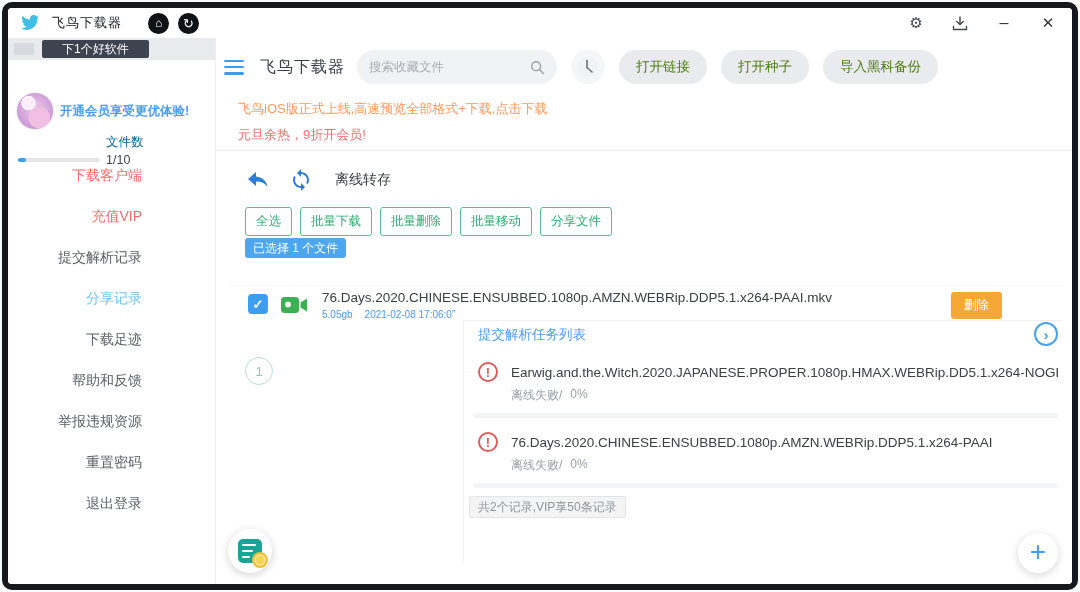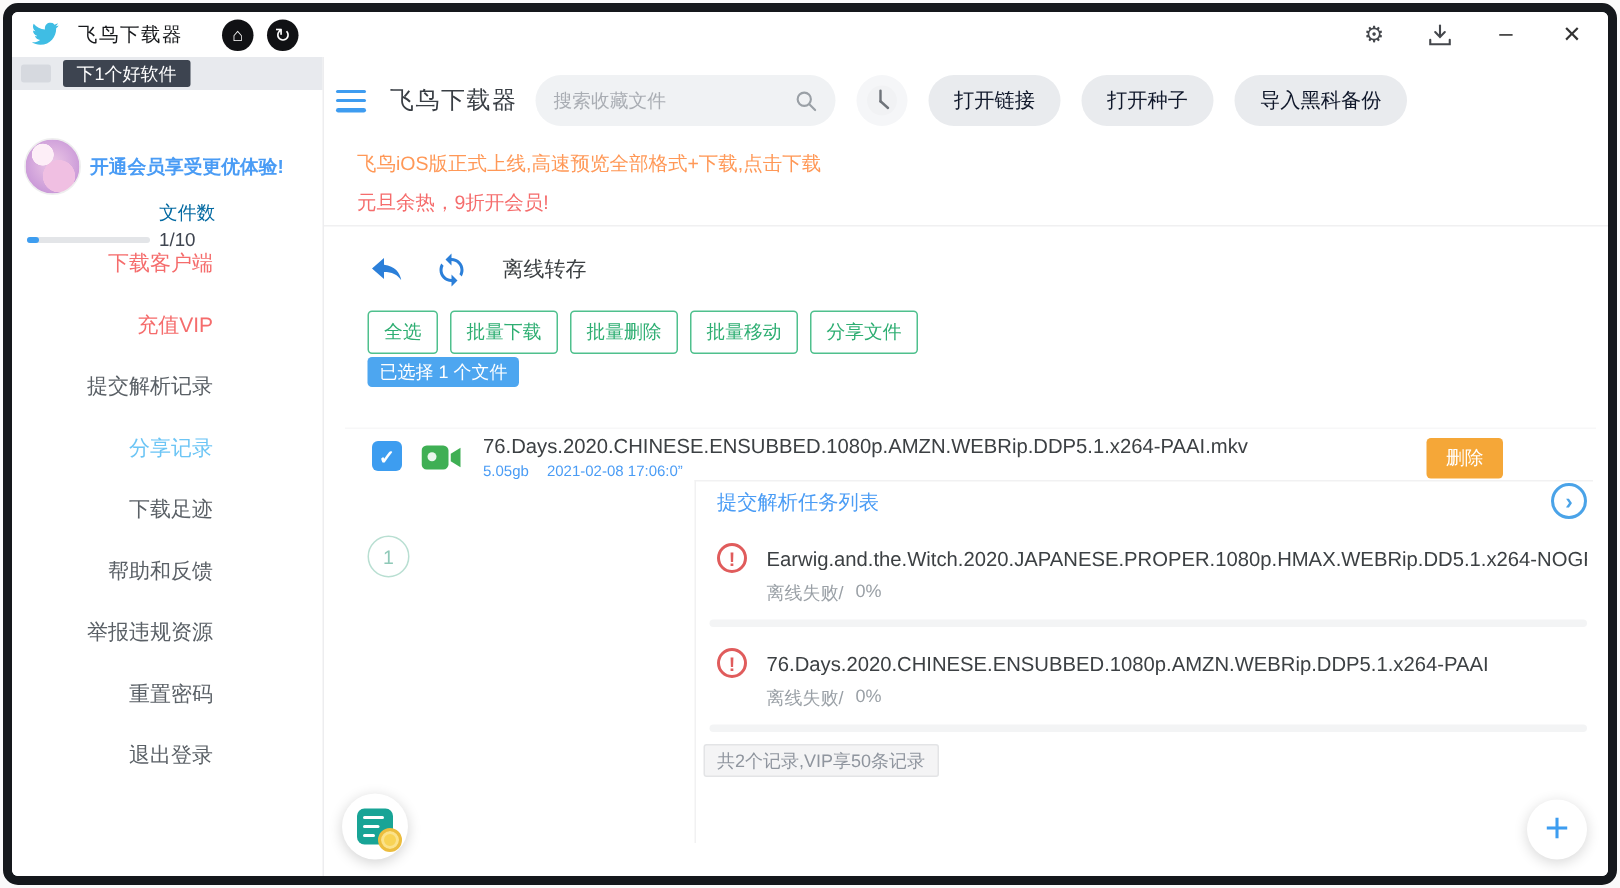--- a/index.html
+++ b/index.html
@@ -15,21 +15,21 @@
   .circ-btn.reload { margin-left:9px; font-size:13px; }
   .tb-spacer { flex:1; }
   .tb-ico { color:#44474c; font-size:15px; display:flex; align-items:center; justify-content:center; width:20px; height:20px; margin-left:24px; }
   .tb-ico.min { font-size:16px; color:#333; }
   .tb-ico.close { font-size:15px; color:#333; }
 
   
   .sidebar { position:absolute; top:30px; left:0; width:208px; bottom:0; background:#fff; border-right:1px solid #ededef; }
   .promo-strip { height:22px; background:#e8eaee; display:flex; align-items:center; }
   .promo-ghost { width:20px; height:12px; margin-left:6px; background:#d6d9df; border-radius:2px; }
-  .promo-badge { margin-left:8px; background:#3d4450; color:#fff; font-size:12px; padding:3px 9px; border-radius:2px; line-height:1; }
+  .promo-badge { margin-left:8px; background:#3d4450; color:#fff; font-size:12px; padding:3px 20px; border-radius:2px; line-height:1; }
   .profile { position:absolute; top:54px; left:8px; right:4px; display:flex; align-items:center; }
   .avatar { width:38px; height:38px; border-radius:50%; flex:0 0 38px;
     background:
       radial-gradient(circle at 32% 28%, #fdeef7 0 20%, rgba(0,0,0,0) 21%),
       radial-gradient(circle at 62% 68%, #f0bfe2 0 32%, rgba(0,0,0,0) 33%),
       radial-gradient(circle at 50% 45%, #edc9e6, #c998d8 75%, #a97cc9);
     border:1px solid #eee; }
   .member-link { margin-left:6px; color:#4a9cf5; font-size:12.5px; font-weight:bold; line-height:1.3; cursor:pointer; }
   .filecount { position:absolute; top:96px; left:10px; right:10px; height:40px; }
   .fc-label { position:absolute; left:88px; top:0; font-size:12.5px; color:#0369a1; }
@@ -44,21 +44,21 @@
   
   .main { position:absolute; top:30px; left:208px; right:0; bottom:0; background:#fff; }
   .header-row { position:absolute; top:10px; left:8px; height:38px; display:flex; align-items:center; }
   .hamburger { width:20px; height:15px; display:flex; flex-direction:column; justify-content:space-between; cursor:pointer; }
   .hamburger span { display:block; height:2.5px; background:#3e9cf0; border-radius:2px; }
   .main-title { margin-left:16px; font-size:16px; color:#393e44; letter-spacing:1px; white-space:nowrap; }
   .search-pill { margin-left:12px; width:200px; height:34px; border-radius:17px; background:#f0f2f4; display:flex; align-items:center; padding:0 12px; }
   .search-pill input { flex:1; border:none; outline:none; background:transparent; font-size:12.5px; color:#6b7077; }
   .search-pill input::placeholder { color:#a9adb3; }
   .clock-pill { margin-left:14px; width:34px; height:34px; border-radius:50%; background:#f5f6f8; display:flex; align-items:center; justify-content:center; cursor:pointer; }
-  .hdr-btn { margin-left:14px; height:34px; border-radius:17px; background:#e9ebee; border:none; padding:0 17px; font-size:13.5px; color:#0f172a; cursor:pointer; white-space:nowrap; }
+  .hdr-btn { margin-left:14px; height:34px; border-radius:17px; background:#e9ebee; border:none; padding:0 17px; font-size:13.5px; color:#4d7c0f; cursor:pointer; white-space:nowrap; }
   .notice1 { position:absolute; top:62px; left:22px; font-size:13px; color:#ff9857; white-space:nowrap; cursor:pointer; }
   .notice2 { position:absolute; top:88px; left:22px; font-size:13px; color:#f56c6c; white-space:nowrap; cursor:pointer; }
   .hdr-divider { position:absolute; top:112px; left:0; right:0; height:1px; background:#f0f0f1; }
 
   .toolbar { position:absolute; top:125px; left:29px; height:34px; display:flex; align-items:center; }
   .tool-ico { width:26px; height:24px; cursor:pointer; }
   .tool-ico.refresh { margin-left:18px; width:24px; }
   .newcat-btn { margin-left:22px; background:#e7e9ec; border:none; padding:9px 15px; font-size:14px; color:#3c4043; cursor:pointer; border-radius:2px; white-space:nowrap; }
   .offline-link { margin-left:22px; font-size:14px; color:#3c4043; cursor:pointer; white-space:nowrap; }
 

